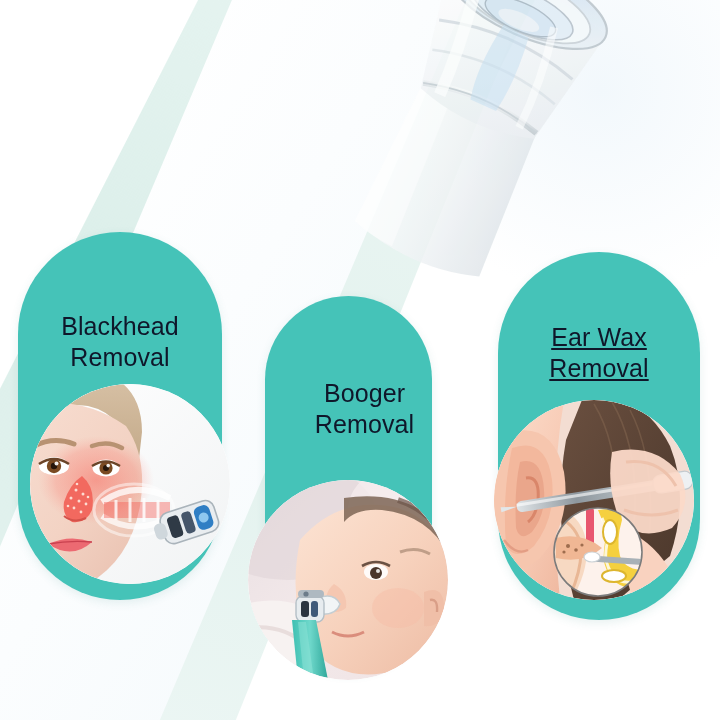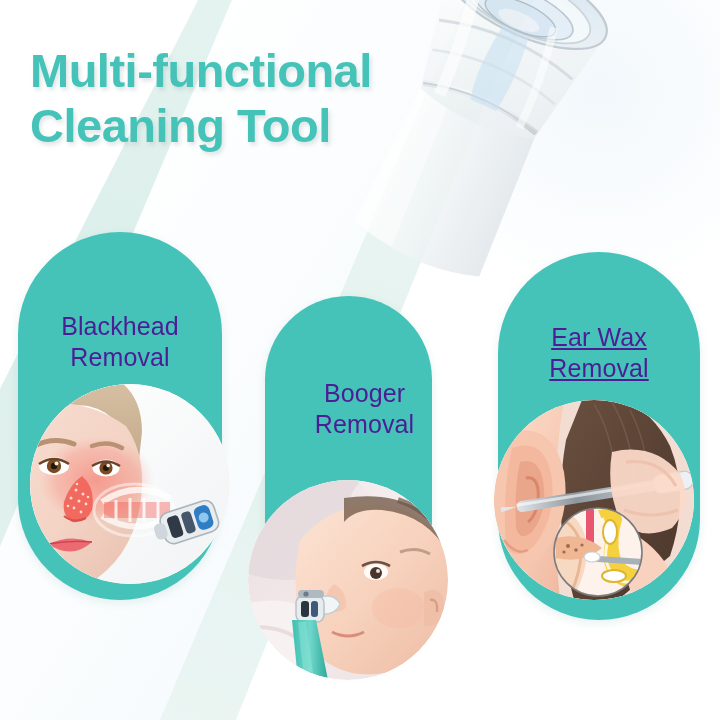--- a/index.html
+++ b/index.html
@@ -82,21 +82,21 @@
   .card{
     position:absolute;
     background:#45c3b8;
     border-radius:999px;
     box-shadow:0 3px 10px rgba(60,140,135,.12);
   }
   .card-label{
     position:absolute;
     left:0;right:0;
     text-align:center;
-    color:#4c1d95;
+    color:#0f172a;
     font-size:25px;
     line-height:1.22;
     white-space:pre-line;
     letter-spacing:.1px;
   }
   .card-photo{
     position:absolute;
     border-radius:50%;
     overflow:hidden;
     background:#fff;
@@ -176,22 +176,20 @@
 
           <path d="M118 70 Q128 130 128 180" fill="none" stroke="#ffffff" stroke-width="12" opacity=".75"></path>
           <path d="M205 72 Q216 126 214 178" fill="none" stroke="#ffffff" stroke-width="8" opacity=".55"></path>
 
           <path d="M158 90 Q150 140 158 172 L186 172 Q192 138 186 92 Z" fill="#bcd8ee" opacity=".55"></path>
         </g>
       </svg>
     </div>
   </div>
 
-  <div class="headline">Multi-functional
-Cleaning Tool</div>
 
   <div class="card" id="card1">
     <div class="card-label">Blackhead
 Removal</div>
     <div class="card-photo">
       <svg class="photo-svg" viewBox="0 0 200 200" xmlns="http://www.w3.org/2000/svg">
         <defs>
           <clipPath id="c1">
               <circle cx="100" cy="100" r="100"></circle>
             </clipPath>

